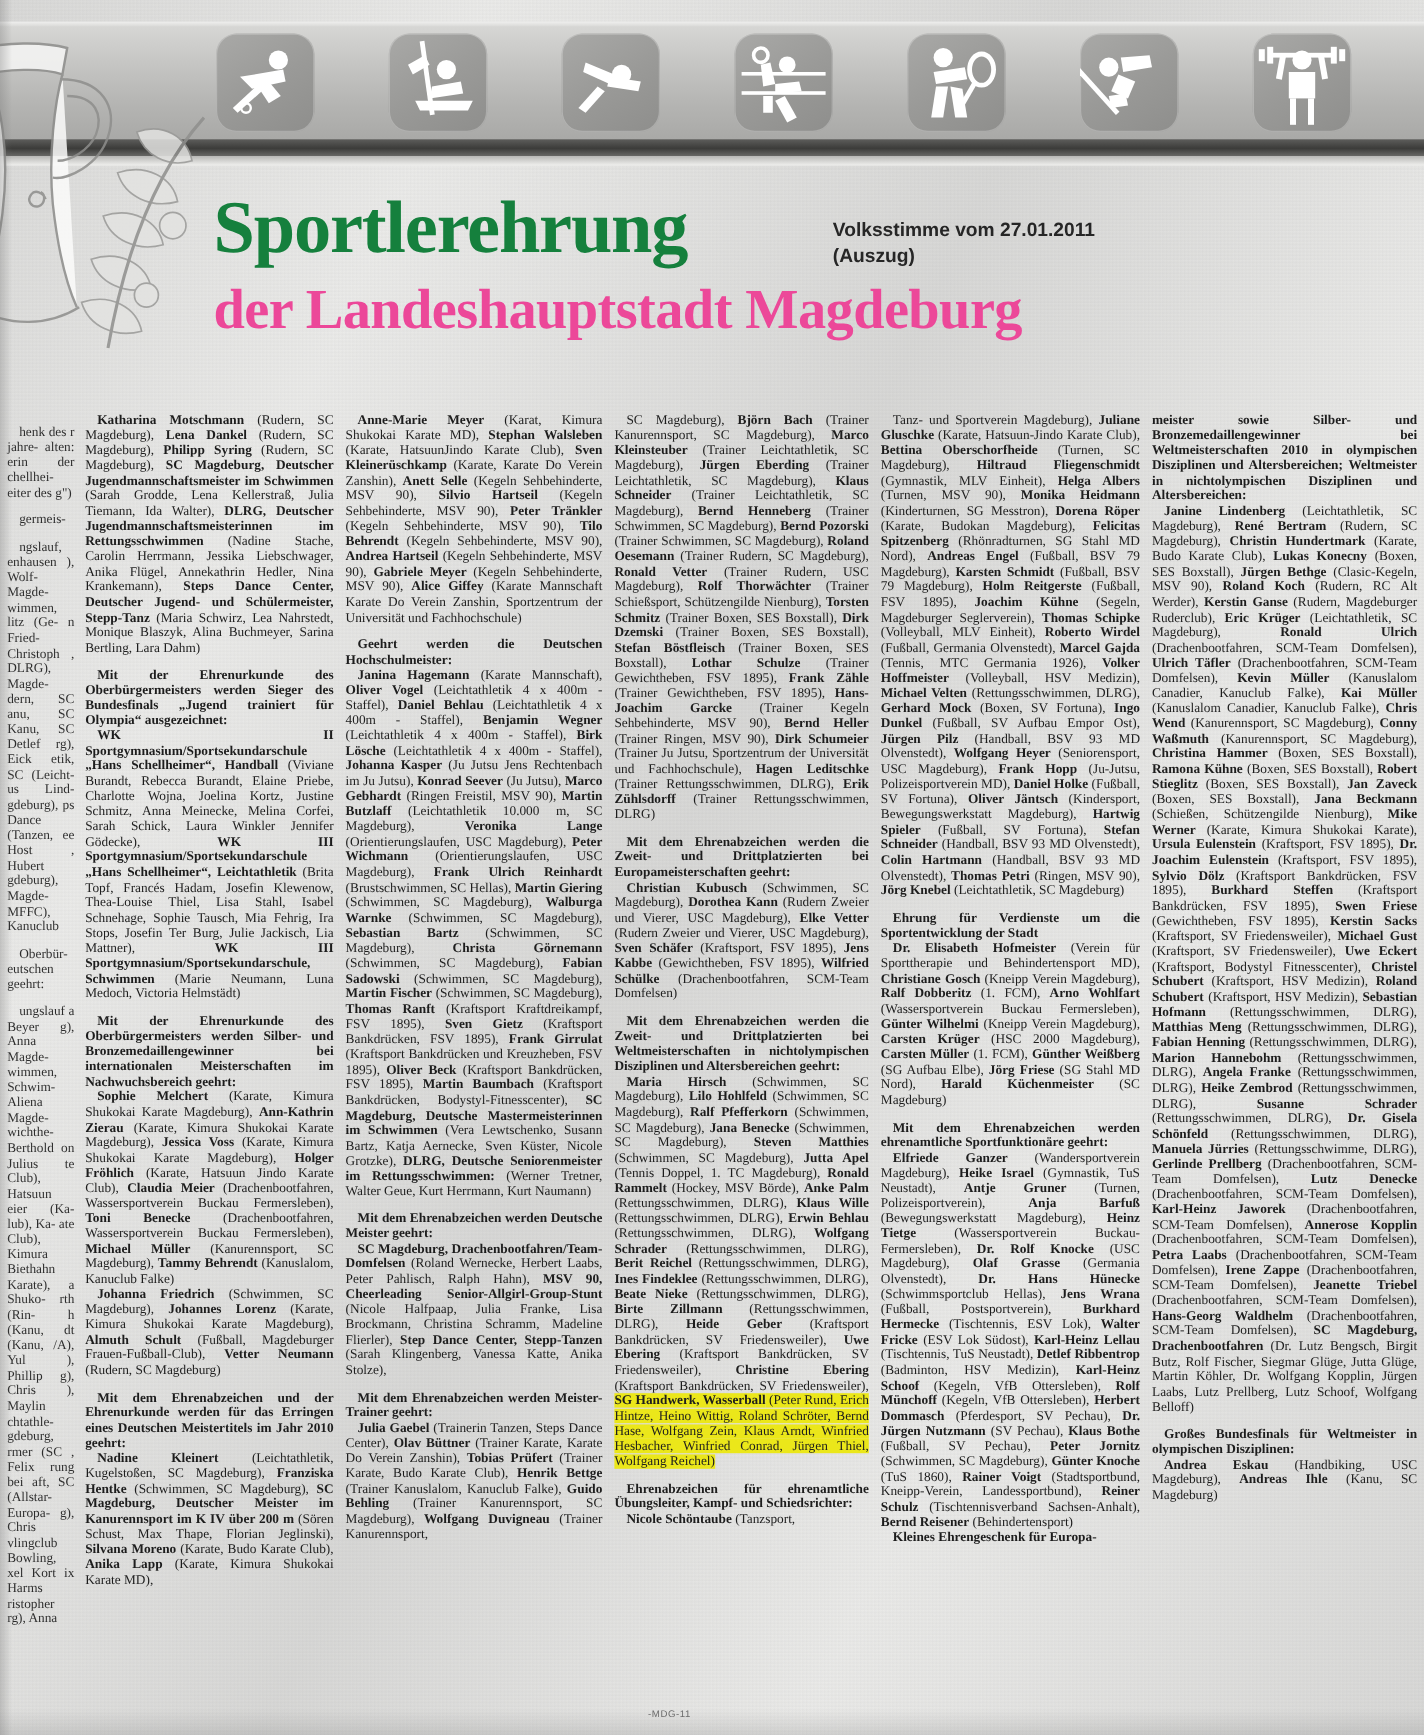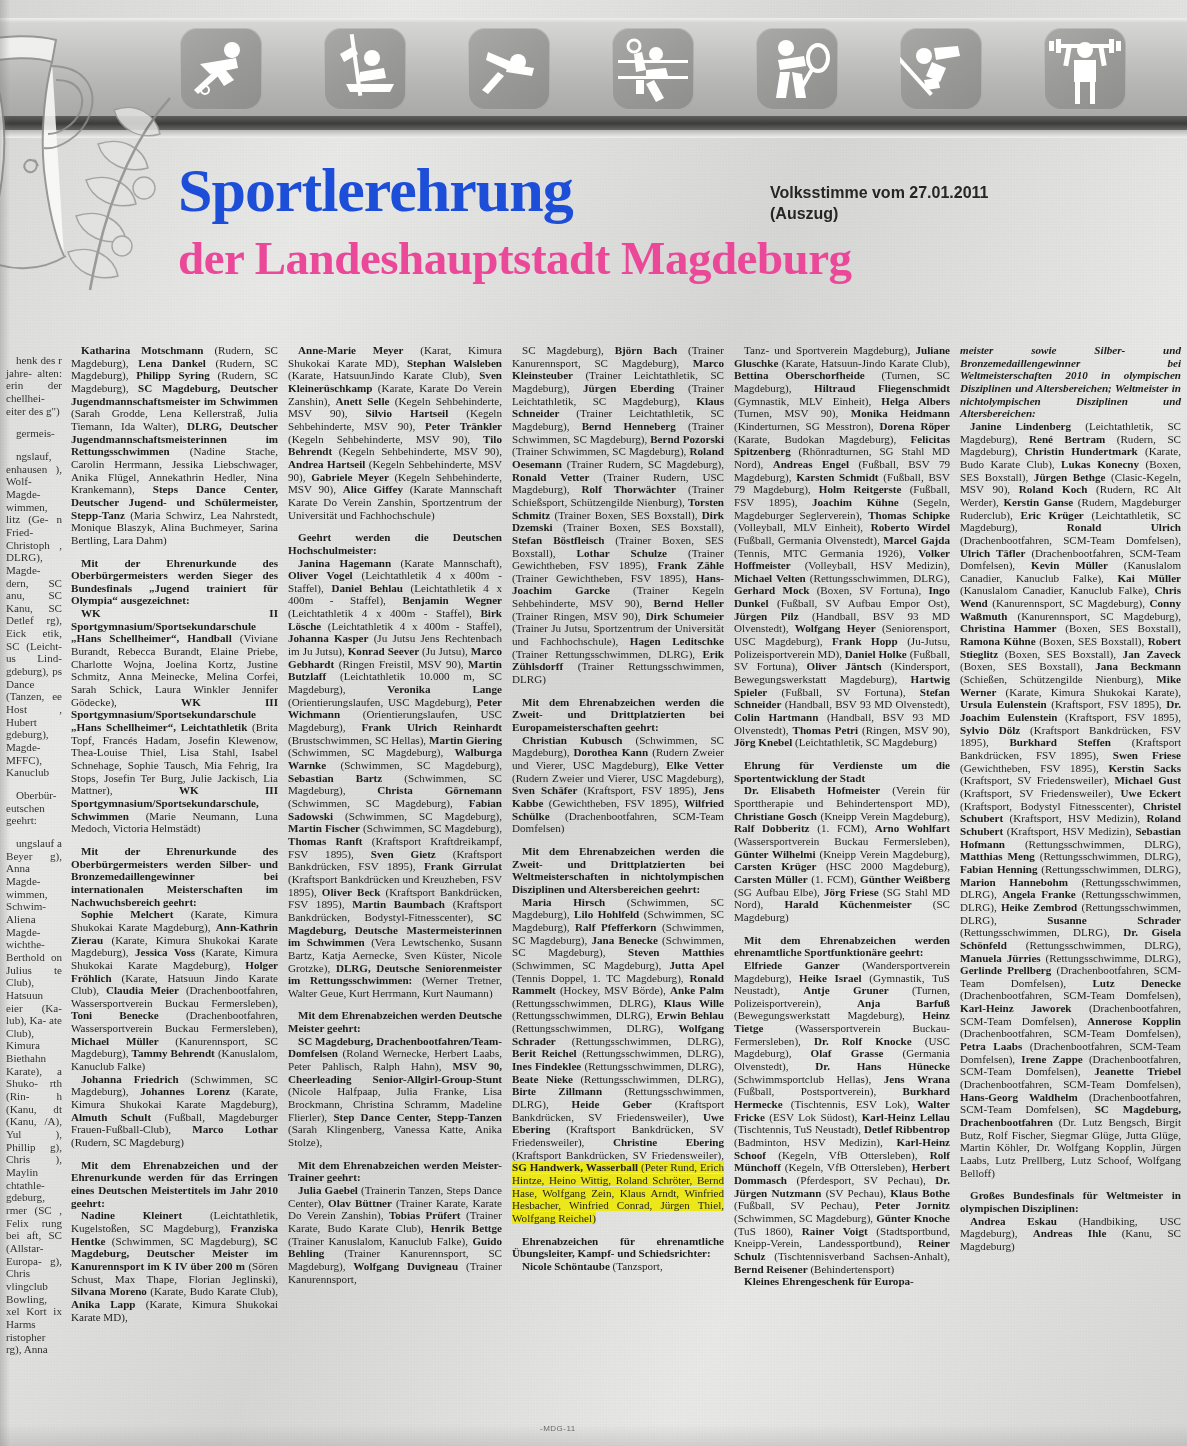--- a/index.html
+++ b/index.html
@@ -47,29 +47,29 @@
   }
   .picto svg{display:block;width:82px;height:82px;}
   
   .trophy{position:absolute;left:-6px;top:10px;width:200px;height:330px;opacity:.85;}
   
   .headline{
     position:absolute;left:178px;top:160px;width:790px;
   }
   .hl1{
     font-family:"Liberation Serif",serif;font-weight:bold;
-    font-size:62px;line-height:60px;letter-spacing:-1px;color:#1d4ed8;
+    font-size:62px;line-height:60px;letter-spacing:-1px;color:#15803d;
   }
   .hl2{
     font-family:"Liberation Serif",serif;font-weight:bold;
     font-size:47px;line-height:56px;letter-spacing:-.5px;color:#ec4899;
     margin-top:10px;
   }
   .source{
-    position:absolute;left:770px;top:182px;width:240px;
+    position:absolute;left:694px;top:182px;width:240px;
     font-family:"Liberation Sans",sans-serif;font-weight:bold;
     font-size:16px;line-height:21px;color:#262626;
   }
   
   .cols{
     position:absolute;left:0px;top:300px;width:1187px;height:1120px;
     display:flex;
   }
   .col{
     font-family:"Liberation Serif",serif;
@@ -82,21 +82,21 @@
     margin-top:44px;
   }
   .col.c0{width:66px;padding:0 4px 0 6px;}
   .col.c1{width:217px;padding:0 5px;}
   .col.c2{width:224px;padding:0 5px;}
   .col.c3{width:222px;padding:0 5px;}
   .col.c4{width:226px;padding:0 5px;}
   .col.c5{width:232px;padding:0 6px 0 5px;}
   .col p{margin:0 0 0 0;text-indent:10px;}
   .col p.lead{margin-top:10px;}
-  .col p.nogap{text-indent:0;font-style:italic;}
+  .col p.nogap{text-indent:0;}
   .b{font-weight:bold;}
   .hi{background:#ebe71a;box-decoration-break:clone;-webkit-box-decoration-break:clone;}
   .clip{opacity:.92;}
   .footcode{
     position:absolute;left:540px;top:1424px;
     font-family:"Liberation Sans",sans-serif;font-size:8px;color:#6a6a6a;letter-spacing:.5px;
   }
   .edge-l{position:absolute;left:0;top:0;width:10px;height:1446px;background:linear-gradient(90deg,rgba(110,110,110,.30),rgba(255,255,255,0));pointer-events:none;}
   .edge-b{position:absolute;left:0;bottom:0;width:1187px;height:22px;background:linear-gradient(0deg,rgba(120,120,120,.22),rgba(255,255,255,0));pointer-events:none;}
 </style>
@@ -247,21 +247,21 @@
         <p class="lead">ngslauf, enhausen ), Wolf- Magde- wimmen, litz (Ge- n Fried- Christoph , DLRG), Magde- dern, SC anu, SC Kanu, SC Detlef rg), Eick etik, SC (Leicht- us Lind- gdeburg), ps Dance (Tanzen, ee Host , Hubert gdeburg), Magde- MFFC), Kanuclub</p>
         <p class="lead">Oberbür- eutschen geehrt:</p>
         <p class="lead">ungslauf a Beyer g), Anna Magde- wimmen, Schwim- Aliena Magde- wichthe- Berthold on Julius te Club), Hatsuun eier (Ka- lub), Ka- ate Club), Kimura Biethahn Karate), a Shuko- rth (Rin- h (Kanu, dt (Kanu, /A), Yul ), Phillip g), Chris ), Maylin chtathle- gdeburg, rmer (SC , Felix rung bei aft, SC (Allstar- Europa- g), Chris vlingclub Bowling, xel Kort ix Harms ristopher rg), Anna</p>
       </div>
       <div class="col c1">
         <p><span class="b">Katharina Motschmann</span><span> (Rudern, SC Magdeburg), </span><span class="b">Lena Dankel</span><span> (Rudern, SC Magdeburg), </span><span class="b">Philipp Syring</span><span> (Rudern, SC Magdeburg), </span><span class="b">SC Magdeburg, Deutscher Jugendmannschaftsmeister im Schwimmen</span><span> (Sarah Grodde, Lena Kellerstraß, Julia Tiemann, Ida Walter), </span><span class="b">DLRG, Deutscher Jugendmannschaftsmeisterinnen im Rettungsschwimmen</span><span> (Nadine Stache, Carolin Herrmann, Jessika Liebschwager, Anika Flügel, Annekathrin Hedler, Nina Krankemann), </span><span class="b">Steps Dance Center, Deutscher Jugend- und Schülermeister, Stepp-Tanz</span><span> (Maria Schwirz, Lea Nahrstedt, Monique Blaszyk, Alina Buchmeyer, Sarina Bertling, Lara Dahm)</span></p>
         <p class="lead"><span class="b">Mit der Ehrenurkunde des Oberbürgermeisters werden Sieger des Bundesfinals „Jugend trainiert für Olympia“ ausgezeichnet:</span></p>
         <p><span class="b">WK II Sportgymnasium/Sportsekundarschule „Hans Schellheimer“, Handball</span><span> (Viviane Burandt, Rebecca Burandt, Elaine Priebe, Charlotte Wojna, Joelina Kortz, Justine Schmitz, Anna Meinecke, Melina Corfei, Sarah Schick, Laura Winkler Jennifer Gödecke), </span><span class="b">WK III Sportgymnasium/Sportsekundarschule „Hans Schellheimer“, Leichtathletik</span><span> (Brita Topf, Francés Hadam, Josefin Klewenow, Thea-Louise Thiel, Lisa Stahl, Isabel Schnehage, Sophie Tausch, Mia Fehrig, Ira Stops, Josefin Ter Burg, Julie Jackisch, Lia Mattner), </span><span class="b">WK III Sportgymnasium/Sportsekundarschule, Schwimmen</span><span> (Marie Neumann, Luna Medoch, Victoria Helmstädt)</span></p>
         <p class="lead"><span class="b">Mit der Ehrenurkunde des Oberbürgermeisters werden Silber- und Bronzemedaillengewinner bei internationalen Meisterschaften im Nachwuchsbereich geehrt:</span></p>
         <p><span class="b">Sophie Melchert</span><span> (Karate, Kimura Shukokai Karate Magdeburg), </span><span class="b">Ann-Kathrin Zierau</span><span> (Karate, Kimura Shukokai Karate Magdeburg), </span><span class="b">Jessica Voss</span><span> (Karate, Kimura Shukokai Karate Magdeburg), </span><span class="b">Holger Fröhlich</span><span> (Karate, Hatsuun Jindo Karate Club), </span><span class="b">Claudia Meier</span><span> (Drachenbootfahren, Wassersportverein Buckau Fermersleben), </span><span class="b">Toni Benecke</span><span> (Drachenbootfahren, Wassersportverein Buckau Fermersleben), </span><span class="b">Michael Müller</span><span> (Kanurennsport, SC Magdeburg), </span><span class="b">Tammy Behrendt</span><span> (Kanuslalom, Kanuclub Falke)</span></p>
-        <p><span class="b">Johanna Friedrich</span><span> (Schwimmen, SC Magdeburg), </span><span class="b">Johannes Lorenz</span><span> (Karate, Kimura Shukokai Karate Magdeburg), </span><span class="b">Almuth Schult</span><span> (Fußball, Magdeburger Frauen-Fußball-Club), </span><span class="b">Marco Lothar</span><span> (Rudern, SC Magdeburg)</span></p>
+        <p><span class="b">Johanna Friedrich</span><span> (Schwimmen, SC Magdeburg), </span><span class="b">Johannes Lorenz</span><span> (Karate, Kimura Shukokai Karate Magdeburg), </span><span class="b">Almuth Schult</span><span> (Fußball, Magdeburger Frauen-Fußball-Club), </span><span class="b">Vetter Neumann</span><span> (Rudern, SC Magdeburg)</span></p>
         <p class="lead"><span class="b">Mit dem Ehrenabzeichen und der Ehrenurkunde werden für das Erringen eines Deutschen Meistertitels im Jahr 2010 geehrt:</span></p>
         <p><span class="b">Nadine Kleinert</span><span> (Leichtathletik, Kugelstoßen, SC Magdeburg), </span><span class="b">Franziska Hentke</span><span> (Schwimmen, SC Magdeburg), </span><span class="b">SC Magdeburg, Deutscher Meister im Kanurennsport im K IV über 200 m</span><span> (Sören Schust, Max Thape, Florian Jeglinski), </span><span class="b">Silvana Moreno</span><span> (Karate, Budo Karate Club), </span><span class="b">Anika Lapp</span><span> (Karate, Kimura Shukokai Karate MD), </span></p>
       </div>
       <div class="col c2">
         <p><span class="b">Anne-Marie Meyer</span><span> (Karat, Kimura Shukokai Karate MD), </span><span class="b">Stephan Walsleben</span><span> (Karate, HatsuunJindo Karate Club), </span><span class="b">Sven Kleinerüschkamp</span><span> (Karate, Karate Do Verein Zanshin), </span><span class="b">Anett Selle</span><span> (Kegeln Sehbehinderte, MSV 90), </span><span class="b">Silvio Hartseil</span><span> (Kegeln Sehbehinderte, MSV 90), </span><span class="b">Peter Tränkler</span><span> (Kegeln Sehbehinderte, MSV 90), </span><span class="b">Tilo Behrendt</span><span> (Kegeln Sehbehinderte, MSV 90), </span><span class="b">Andrea Hartseil</span><span> (Kegeln Sehbehinderte, MSV 90), </span><span class="b">Gabriele Meyer</span><span> (Kegeln Sehbehinderte, MSV 90), </span><span class="b">Alice Giffey</span><span> (Karate Mannschaft Karate Do Verein Zanshin, Sportzentrum der Universität und Fachhochschule)</span></p>
         <p class="lead"><span class="b">Geehrt werden die Deutschen Hochschulmeister:</span></p>
         <p><span class="b">Janina Hagemann</span><span> (Karate Mannschaft), </span><span class="b">Oliver Vogel</span><span> (Leichtathletik 4 x 400m - Staffel), </span><span class="b">Daniel Behlau</span><span> (Leichtathletik 4 x 400m - Staffel), </span><span class="b">Benjamin Wegner</span><span> (Leichtathletik 4 x 400m - Staffel), </span><span class="b">Birk Lösche</span><span> (Leichtathletik 4 x 400m - Staffel), </span><span class="b">Johanna Kasper</span><span> (Ju Jutsu Jens Rechtenbach im Ju Jutsu), </span><span class="b">Konrad Seever</span><span> (Ju Jutsu), </span><span class="b">Marco Gebhardt</span><span> (Ringen Freistil, MSV 90), </span><span class="b">Martin Butzlaff</span><span> (Leichtathletik 10.000 m, SC Magdeburg), </span><span class="b">Veronika Lange</span><span> (Orientierungslaufen, USC Magdeburg), </span><span class="b">Peter Wichmann</span><span> (Orientierungslaufen, USC Magdeburg), </span><span class="b">Frank Ulrich Reinhardt</span><span> (Brustschwimmen, SC Hellas), </span><span class="b">Martin Giering</span><span> (Schwimmen, SC Magdeburg), </span><span class="b">Walburga Warnke</span><span> (Schwimmen, SC Magdeburg), </span><span class="b">Sebastian Bartz</span><span> (Schwimmen, SC Magdeburg), </span><span class="b">Christa Görnemann</span><span> (Schwimmen, SC Magdeburg), </span><span class="b">Fabian Sadowski</span><span> (Schwimmen, SC Magdeburg), </span><span class="b">Martin Fischer</span><span> (Schwimmen, SC Magdeburg), </span><span class="b">Thomas Ranft</span><span> (Kraftsport Kraftdreikampf, FSV 1895), </span><span class="b">Sven Gietz</span><span> (Kraftsport Bankdrücken, FSV 1895), </span><span class="b">Frank Girrulat</span><span> (Kraftsport Bankdrücken und Kreuzheben, FSV 1895), </span><span class="b">Oliver Beck</span><span> (Kraftsport Bankdrücken, FSV 1895), </span><span class="b">Martin Baumbach</span><span> (Kraftsport Bankdrücken, Bodystyl-Fitnesscenter), </span><span class="b">SC Magdeburg, Deutsche Mastermeisterinnen im Schwimmen</span><span> (Vera Lewtschenko, Susann Bartz, Katja Aernecke, Sven Küster, Nicole Grotzke), </span><span class="b">DLRG, Deutsche Seniorenmeister im Rettungsschwimmen:</span><span> (Werner Tretner, Walter Geue, Kurt Herrmann, Kurt Naumann)</span></p>
         <p class="lead"><span class="b">Mit dem Ehrenabzeichen werden Deutsche Meister geehrt:</span></p>
         <p><span class="b">SC Magdeburg, Drachenbootfahren/Team-Domfelsen</span><span> (Roland Wernecke, Herbert Laabs, Peter Pahlisch, Ralph Hahn), </span><span class="b">MSV 90, Cheerleading Senior-Allgirl-Group-Stunt</span><span> (Nicole Halfpaap, Julia Franke, Lisa Brockmann, Christina Schramm, Madeline Flierler), </span><span class="b">Step Dance Center, Stepp-Tanzen</span><span> (Sarah Klingenberg, Vanessa Katte, Anika Stolze),</span></p>
         <p class="lead"><span class="b">Mit dem Ehrenabzeichen werden Meister-Trainer geehrt:</span></p>

